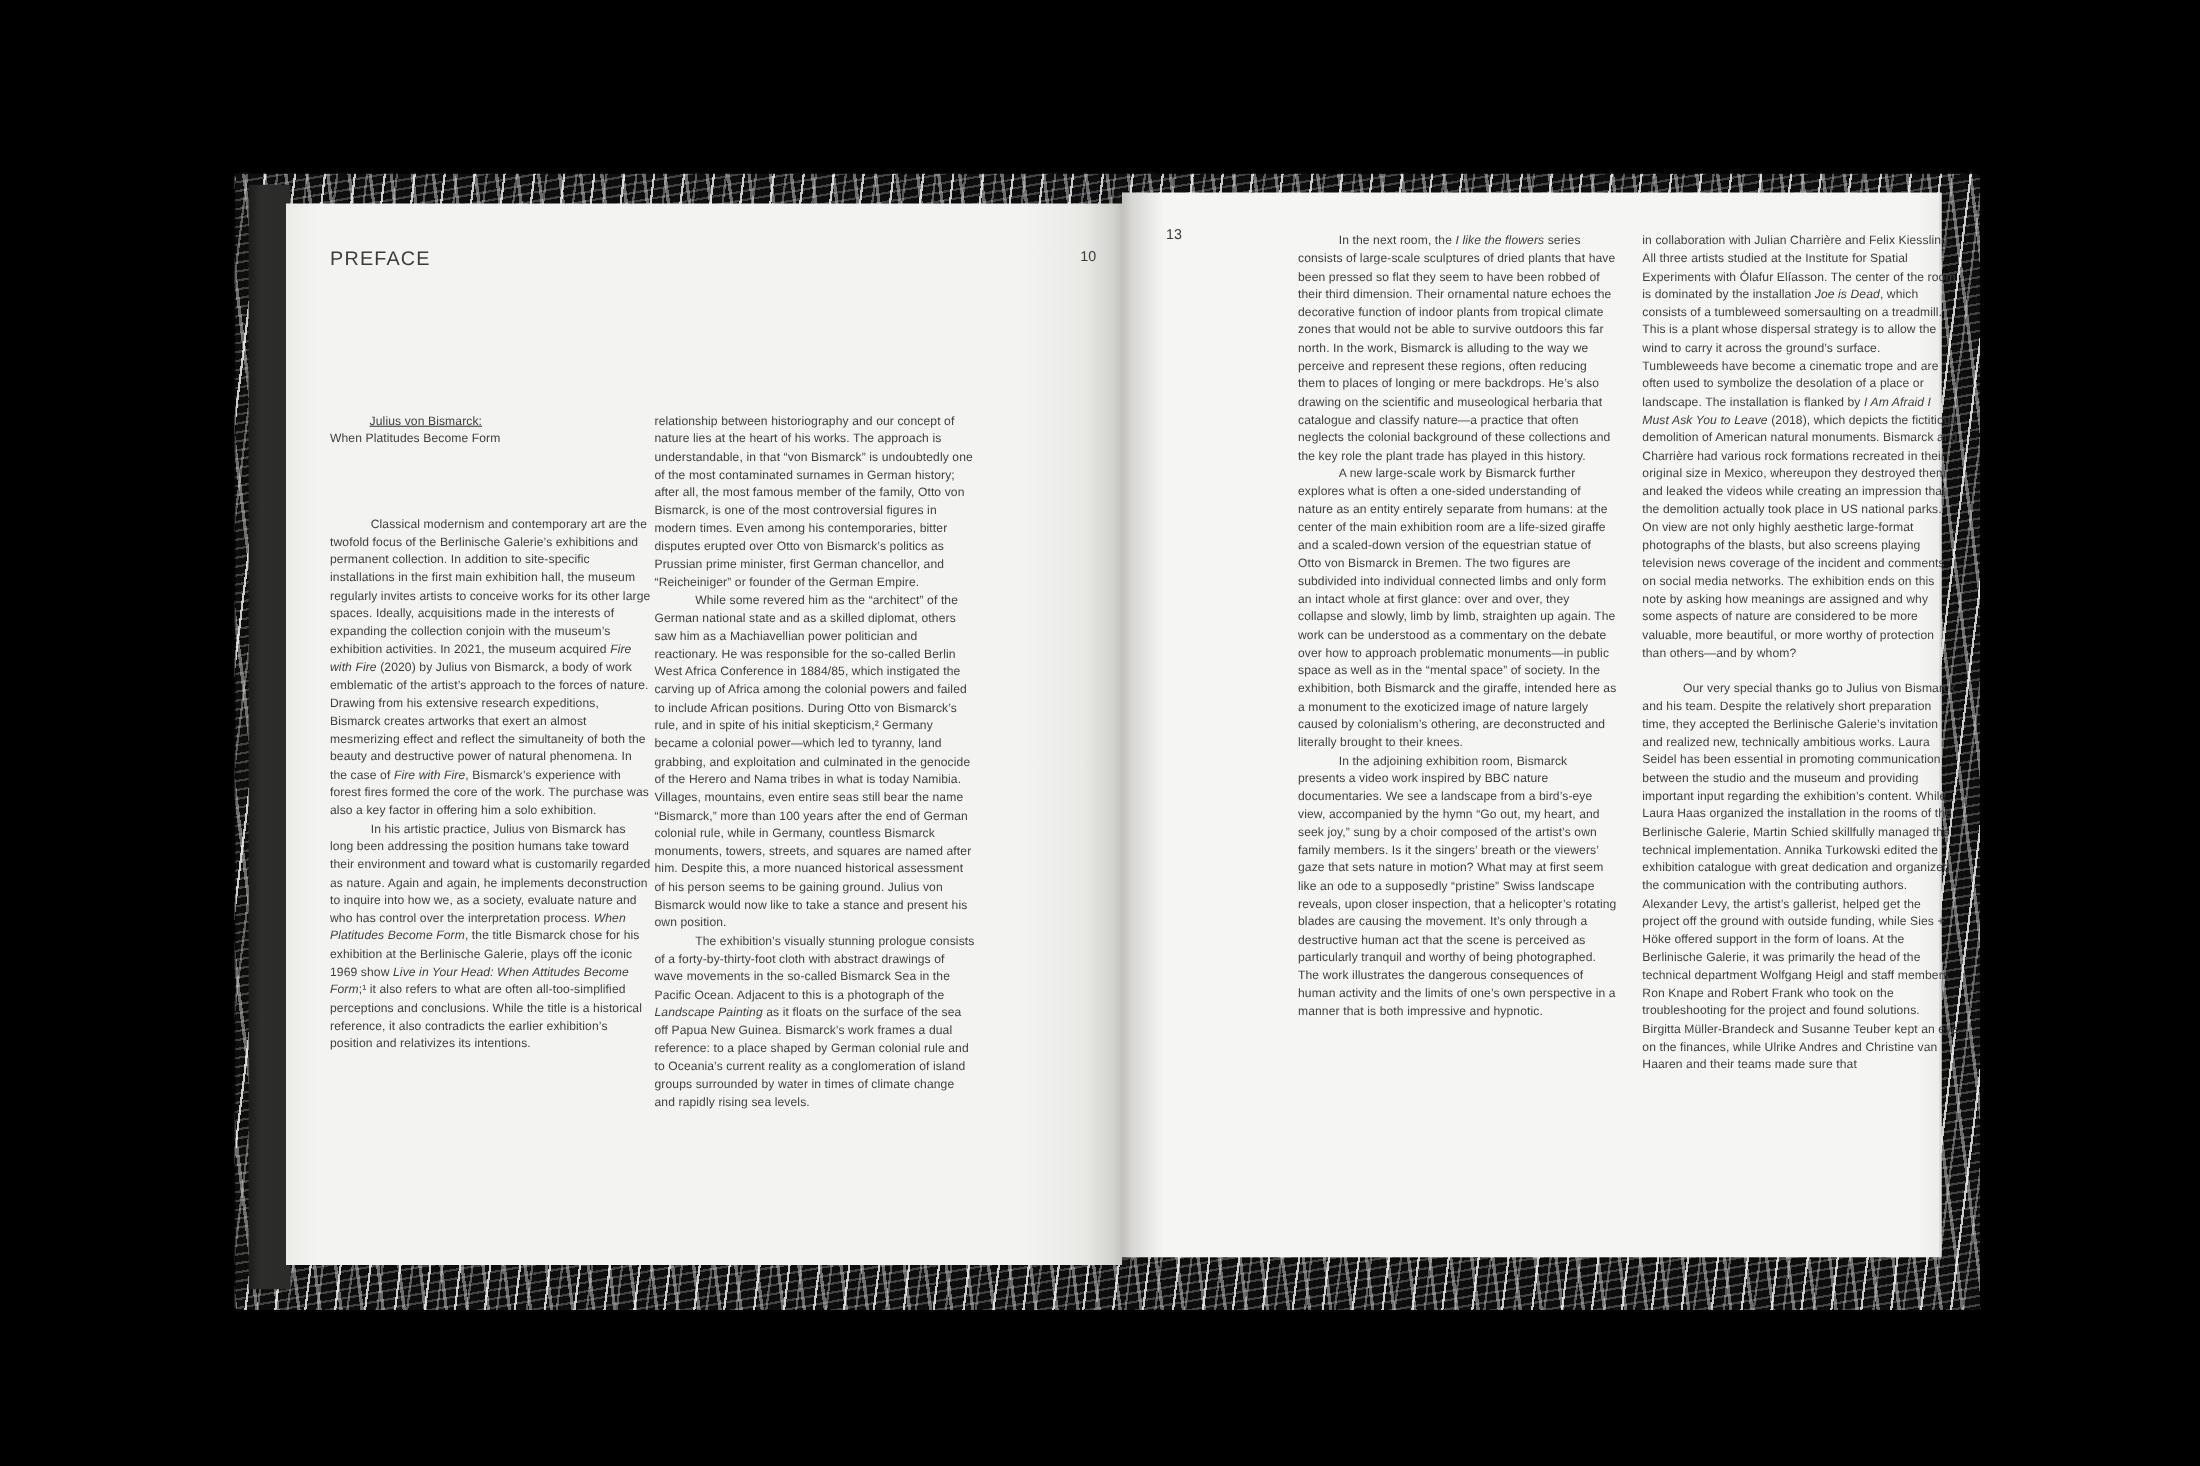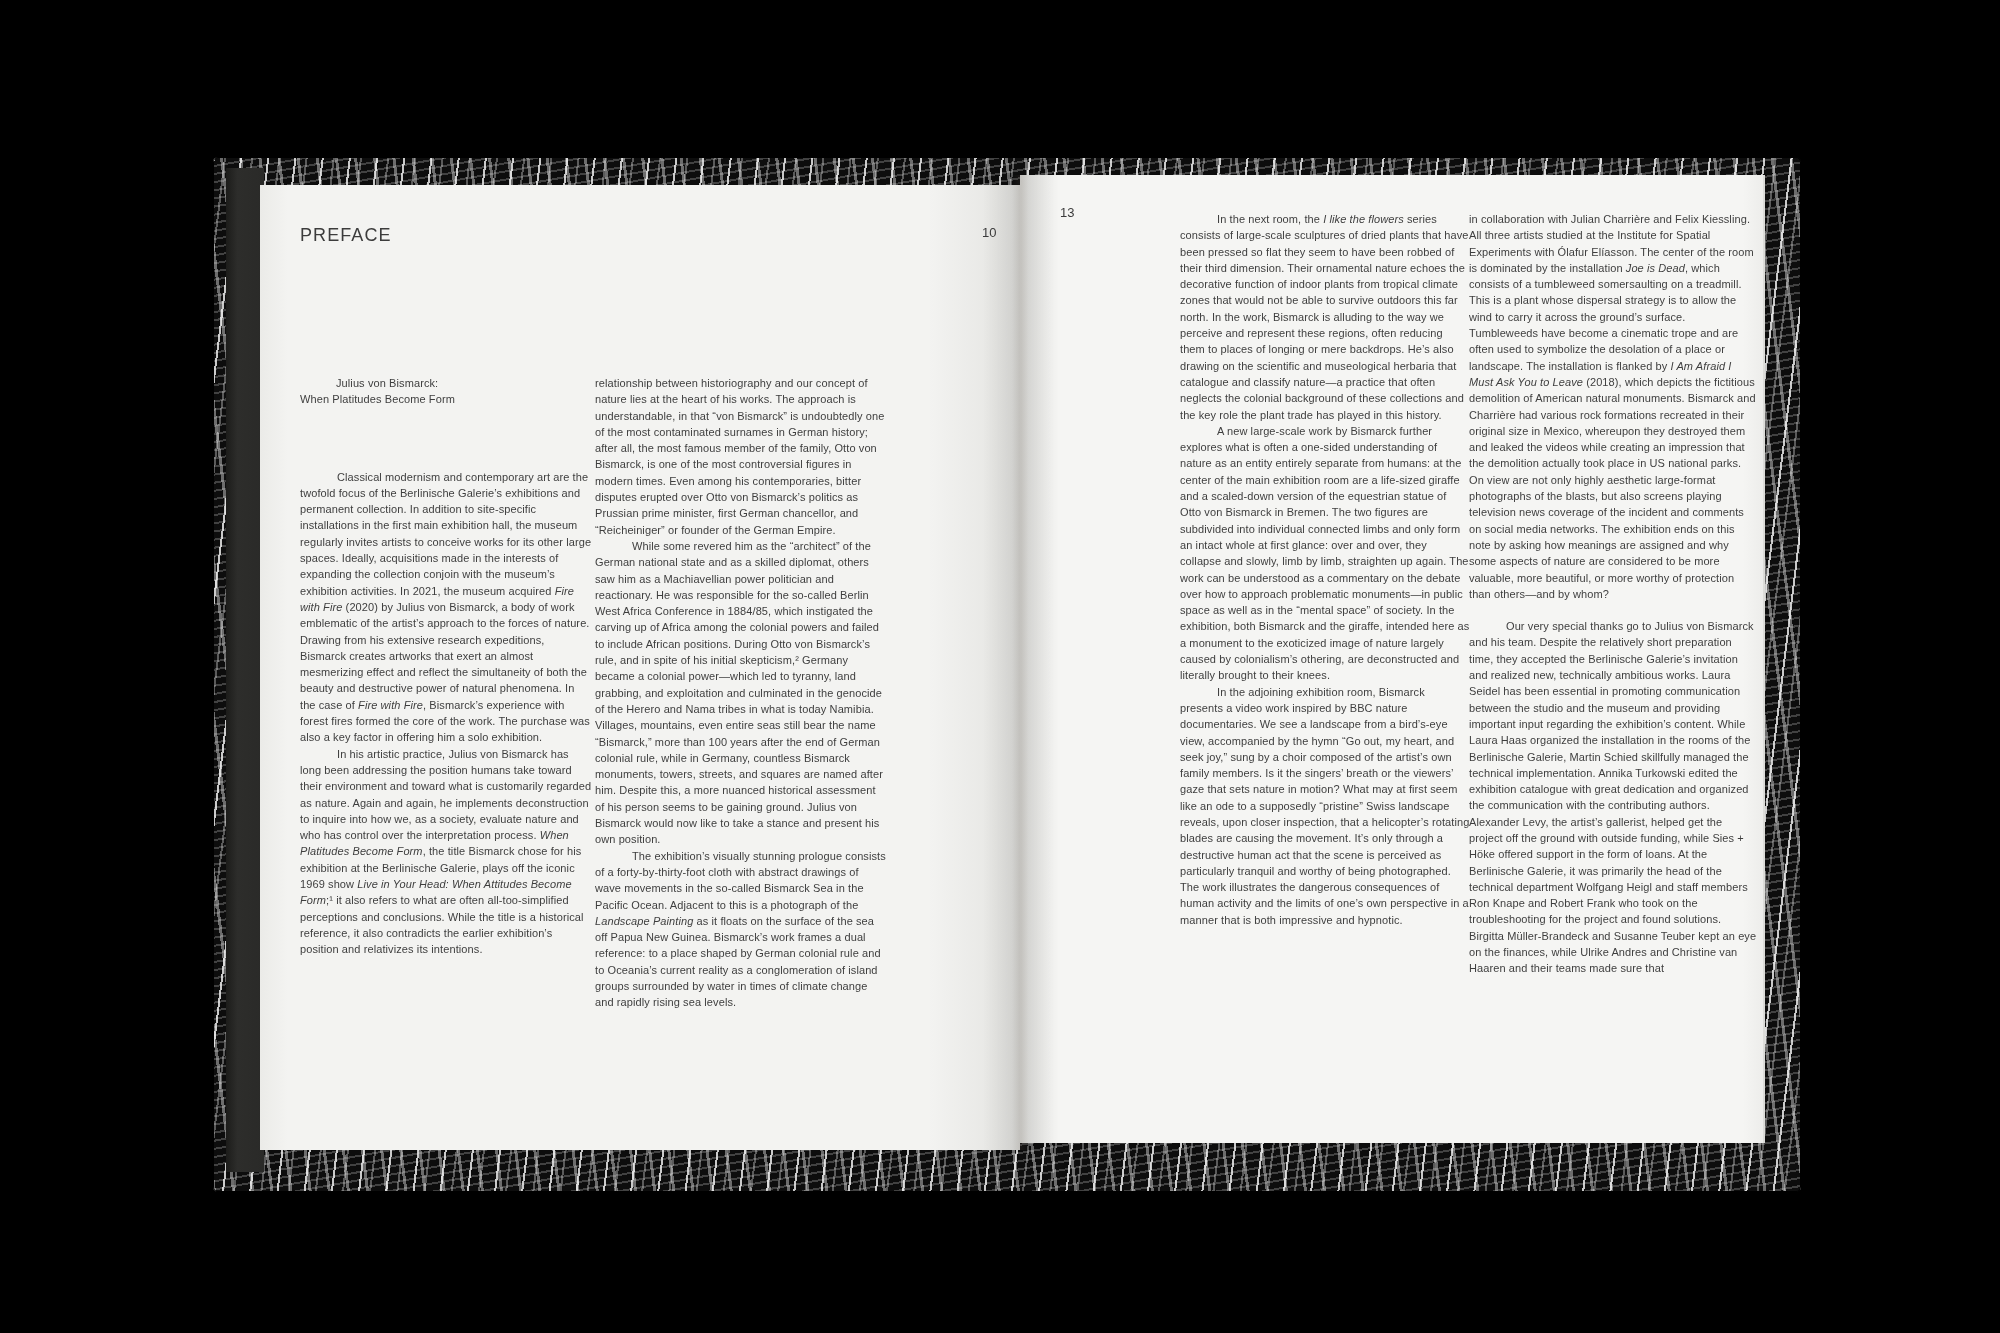--- a/index.html
+++ b/index.html
@@ -41,24 +41,24 @@
   
   .running-head{position:absolute;left:40px;top:40px;font-size:18px;letter-spacing:0.06em;color:#3c3c3c;}
   .page-num{position:absolute;font-size:13px;color:#3c3c3c;}
   .num-left{left:722px;top:40px;}
   .num-right{left:40px;top:30px;}
 
   .col{position:absolute;font-size:11px;line-height:16.3px;letter-spacing:0.1px;}
   .col-l1{left:40px;top:190px;width:292px;}
   .col-l2{left:335px;top:190px;width:292px;}
   .col-r1{left:160px;top:36px;width:290px;}
-  .col-r2{left:449px;top:36px;width:288px;}
+  .col-r2{left:473px;top:36px;width:288px;}
 
   .title{margin-bottom:61px;}
-  .title-l1{padding-left:36px;}
+  .title-l1{padding-left:36px;text-decoration:underline;}
 
   .para{margin:0;}
   .para.indent{text-indent:37px;}
   .para.gap{margin-top:16px;}
   .para i{font-style:italic;}
 </style>
 </head>
 <body>
 
 <div class="stage">

